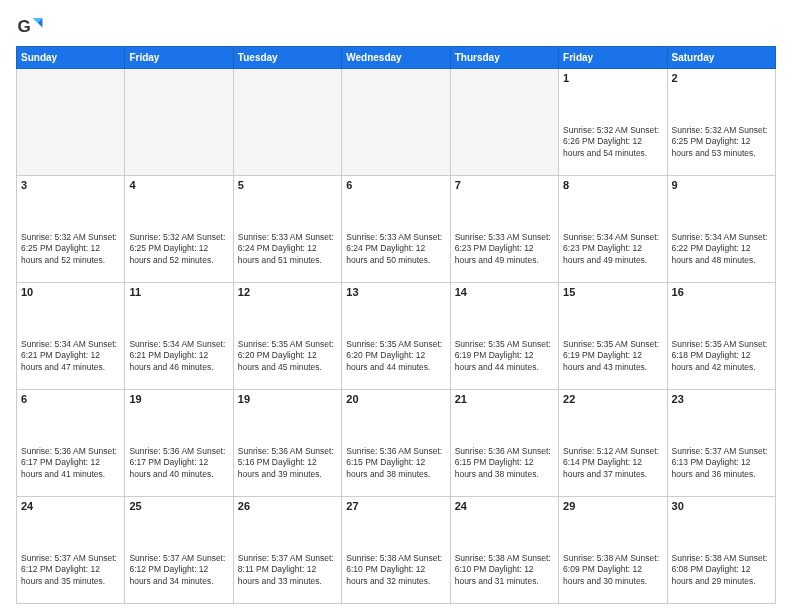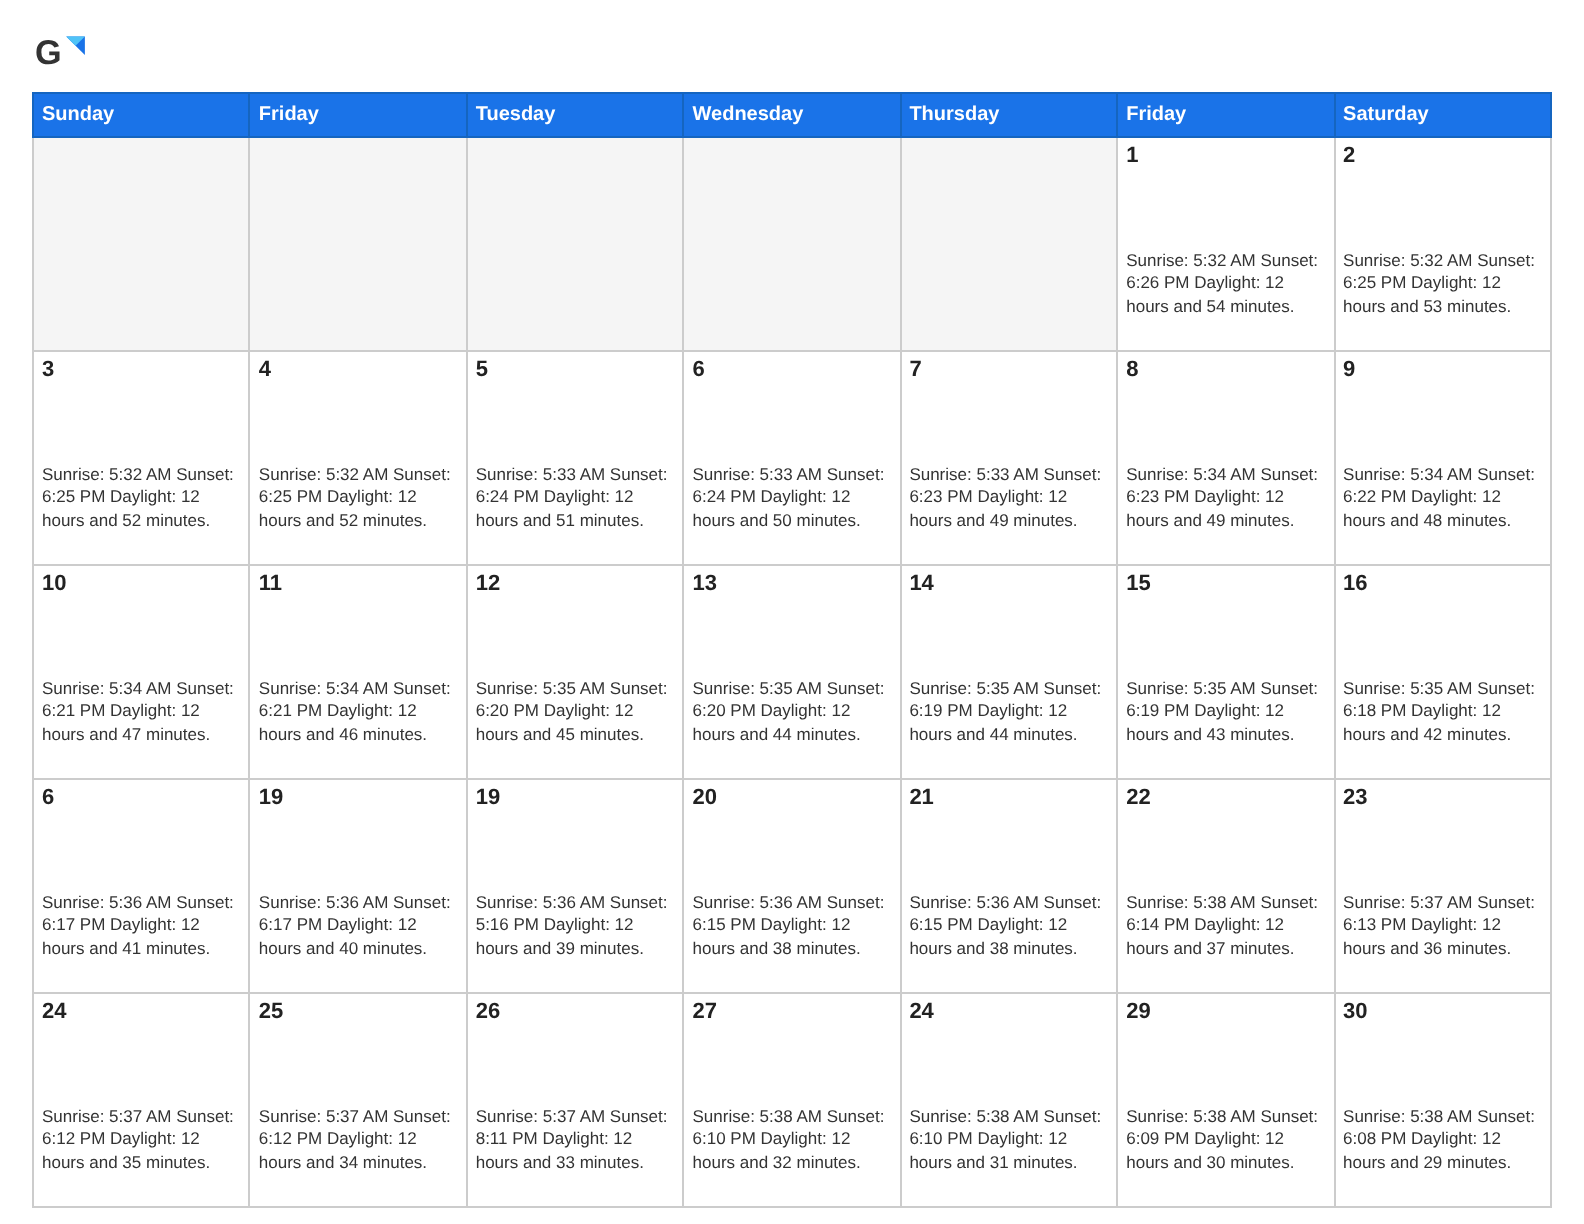--- a/index.html
+++ b/index.html
@@ -288,21 +288,21 @@
           </td>
           <td>
             <span class="day-number">21</span>
             <div class="day-info">Sunrise: 5:36 AM
 Sunset: 6:15 PM
 Daylight: 12 hours
 and 38 minutes.</div>
           </td>
           <td>
             <span class="day-number">22</span>
-            <div class="day-info">Sunrise: 5:38 AM
+            <div class="day-info">Sunrise: 5:12 AM
 Sunset: 6:14 PM
 Daylight: 12 hours
 and 37 minutes.</div>
           </td>
           <td>
             <span class="day-number">23</span>
             <div class="day-info">Sunrise: 5:37 AM
 Sunset: 6:13 PM
 Daylight: 12 hours
 and 36 minutes.</div>

